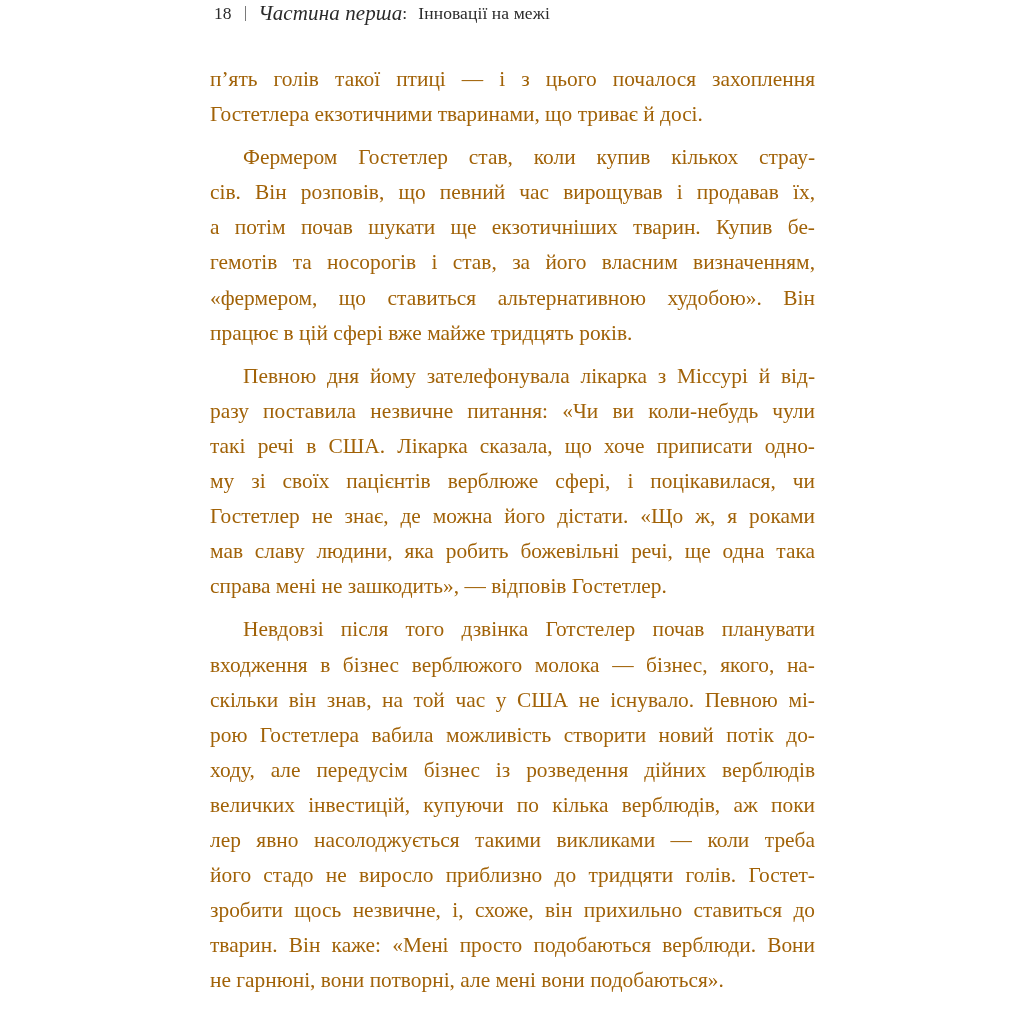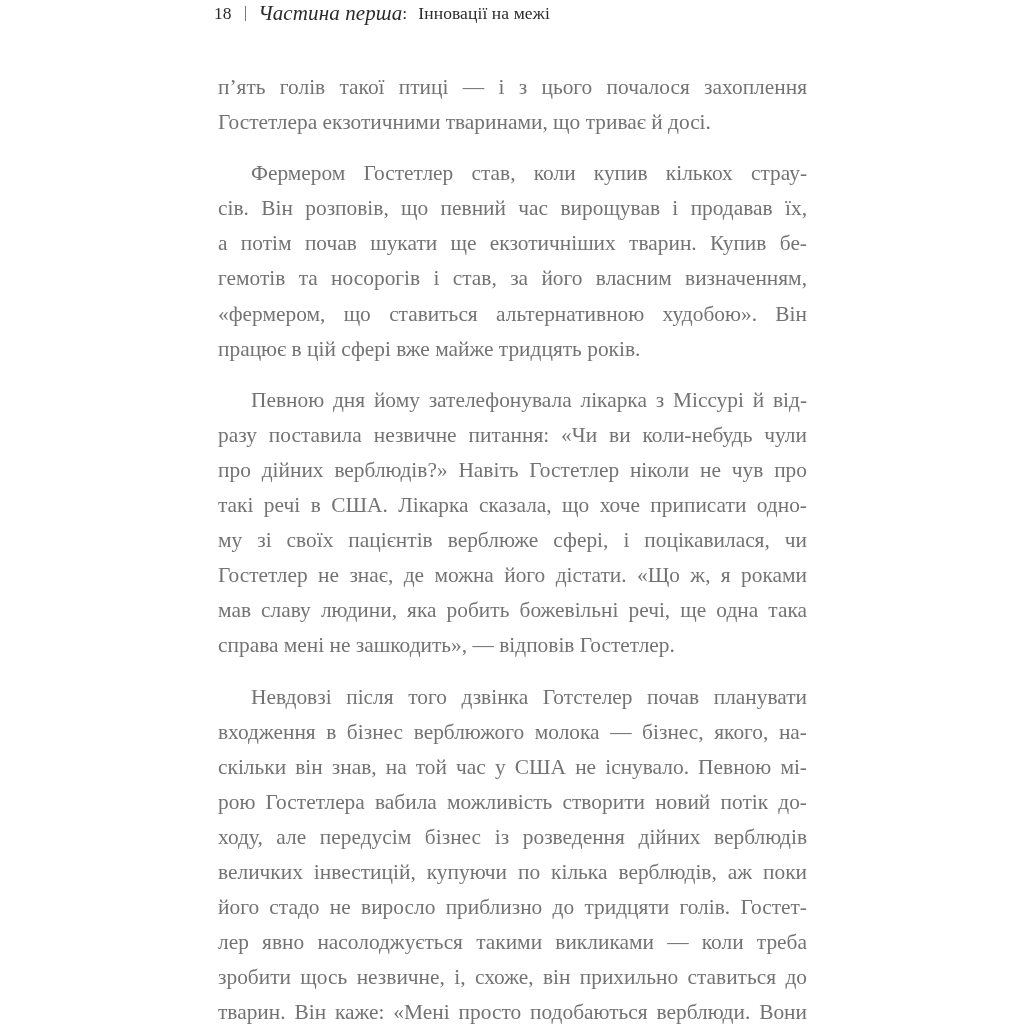--- a/index.html
+++ b/index.html
@@ -71,28 +71,28 @@
 
   
   .textblock {
     position: absolute;
     left: 202px;
     top: 54px;
     width: 621px;
   }
 
   p.para {
-    margin: 16px;
+    margin: 8px;
     padding: 0;
     font-size: 21.4px;
     line-height: 35.1px;
     text-align: justify;
     text-justify: inter-word;
     text-indent: 0;
-    color: #737373;
+    color: #a16207;
     hyphens: manual;
     -webkit-hyphens: manual;
     word-spacing: 0px;
   }
 
   
   .lines {
     display: block;
   }
   .line {
@@ -140,39 +140,38 @@
         <span class="line">гемотів та носорогів і став, за його власним визначенням,</span>
         <span class="line">«фермером, що ставиться альтернативною худобою». Він</span>
         <span class="line flush">працює в цій сфері вже майже тридцять років.</span>
       </span>
     </p>
 
     <p class="para">
       <span class="lines">
         <span class="line indent">Певною дня йому зателефонувала лікарка з Міссурі й від-</span>
         <span class="line">разу поставила незвичне питання: «Чи ви коли-небудь чули</span>
-        <span class="line">про дійних верблюдів?» Навіть Гостетлер ніколи не чув про</span>
         <span class="line">такі речі в США. Лікарка сказала, що хоче приписати одно-</span>
         <span class="line">му зі своїх пацієнтів верблюже сфері, і поцікавилася, чи</span>
         <span class="line">Гостетлер не знає, де можна його дістати. «Що ж, я роками</span>
         <span class="line">мав славу людини, яка робить божевільні речі, ще одна така</span>
         <span class="line flush">справа мені не зашкодить», — відповів Гостетлер.</span>
       </span>
     </p>
 
     <p class="para">
       <span class="lines">
         <span class="line indent">Невдовзі після того дзвінка Готстелер почав планувати</span>
         <span class="line">входження в бізнес верблюжого молока — бізнес, якого, на-</span>
         <span class="line">скільки він знав, на той час у США не існувало. Певною мі-</span>
         <span class="line">рою Гостетлера вабила можливість створити новий потік до-</span>
         <span class="line">ходу, але передусім бізнес із розведення дійних верблюдів</span>
         <span class="line">величких інвестицій, купуючи по кілька верблюдів, аж поки</span>
+        <span class="line">лер явно насолоджується такими викликами — коли треба</span>
         <span class="line">його стадо не виросло приблизно до тридцяти голів. Гостет-</span>
-        <span class="line">лер явно насолоджується такими викликами — коли треба</span>
         <span class="line">зробити щось незвичне, і, схоже, він прихильно ставиться до</span>
         <span class="line">тварин. Він каже: «Мені просто подобаються верблюди. Вони</span>
         <span class="line flush">не гарнюні, вони потворні, але мені вони подобаються».</span>
       </span>
     </p>
 
   </div>
 </div>
 
 </body></html>

